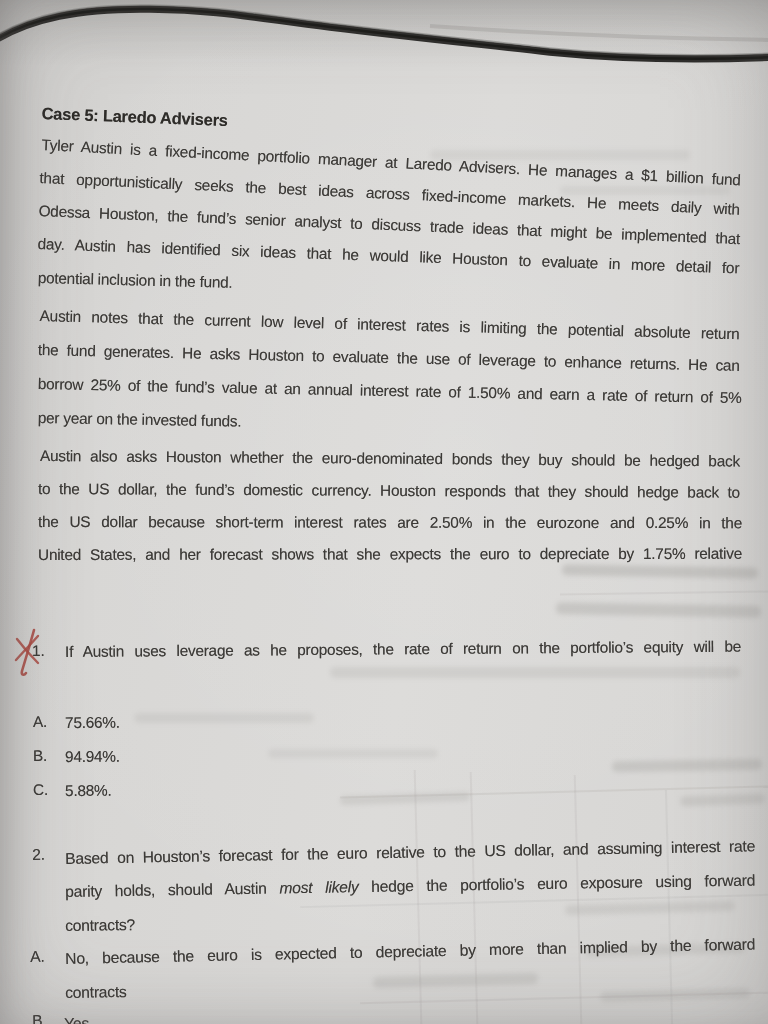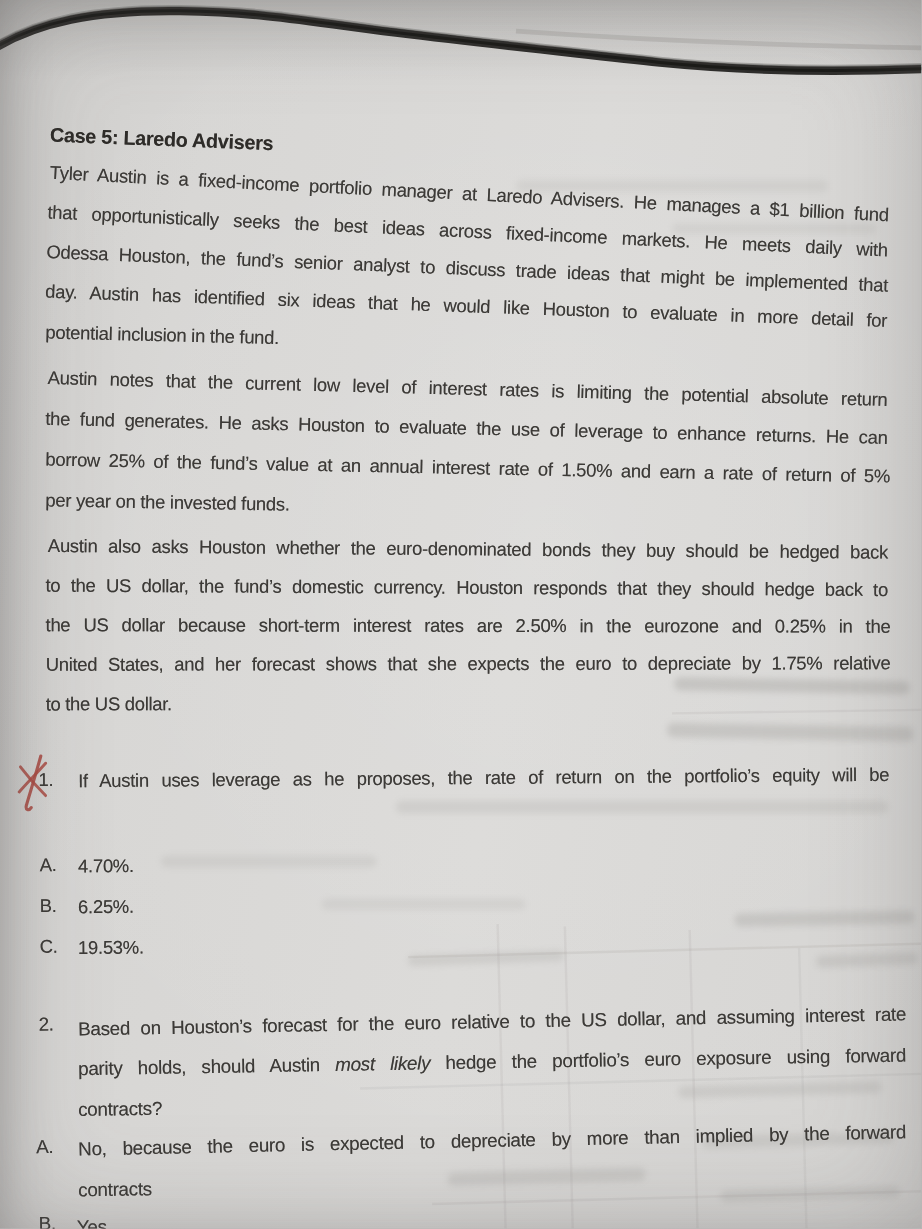--- a/index.html
+++ b/index.html
@@ -85,37 +85,36 @@
 
   <div class="ln j" style="left:40px;top:306px;width:700px;transform:rotate(1.5deg)">Austin notes that the current low level of interest rates is limiting the potential absolute return</div>
   <div class="ln j" style="left:38px;top:340px;width:702px;transform:rotate(1.3deg)">the fund generates. He asks Houston to evaluate the use of leverage to enhance returns. He can</div>
   <div class="ln j" style="left:38px;top:374px;width:704px;transform:rotate(1.15deg)">borrow 25% of the fund’s value at an annual interest rate of 1.50% and earn a rate of return of 5%</div>
   <div class="ln" style="left:38px;top:408px;width:300px;transform:rotate(1.0deg)">per year on the invested funds.</div>
 
   <div class="ln j" style="left:40px;top:446px;width:700px;transform:rotate(.45deg)">Austin also asks Houston whether the euro-denominated bonds they buy should be hedged back</div>
   <div class="ln j" style="left:38px;top:479px;width:702px;transform:rotate(.3deg)">to the US dollar, the fund’s domestic currency. Houston responds that they should hedge back to</div>
   <div class="ln j" style="left:38px;top:512px;width:704px;transform:rotate(.1deg)">the US dollar because short-term interest rates are 2.50% in the eurozone and 0.25% in the</div>
   <div class="ln j" style="left:38px;top:545px;width:704px;transform:rotate(-.1deg)">United States, and her forecast shows that she expects the euro to depreciate by 1.75% relative</div>
-  <div class="ln" style="left:38px;top:578px;width:200px;transform:rotate(-.1deg)">to the US dollar.</div>
 
   <svg class="redmark" width="30" height="52" viewBox="0 0 30 52">
     <path d="M21,3 C18,14 12,34 9,44 C8,48 11,49 13,46" fill="none" stroke="#ab4a42" stroke-width="2.6" stroke-linecap="round" opacity=".88"></path>
     <path d="M4,12 C10,20 18,29 25,36" fill="none" stroke="#ab4a42" stroke-width="2.4" stroke-linecap="round" opacity=".85"></path>
     <path d="M25,9 C17,18 10,25 3,33" fill="none" stroke="#ab4a42" stroke-width="2.4" stroke-linecap="round" opacity=".85"></path>
   </svg>
 
   <div class="ln" style="left:32px;top:641px;width:26px;transform:rotate(-.3deg)">1.</div>
   <div class="ln j" style="left:65px;top:642px;width:676px;transform:rotate(-.45deg)">If Austin uses leverage as he proposes, the rate of return on the portfolio’s equity will be</div>
 
   <div class="ln" style="left:33px;top:712px;width:26px;transform:rotate(-.4deg)">A.</div>
-  <div class="ln" style="left:65px;top:713px;width:120px;transform:rotate(-.4deg)">4.70%.</div>
+  <div class="ln" style="left:65px;top:713px;width:120px;transform:rotate(-.4deg)">75.66%.</div>
   <div class="ln" style="left:33px;top:746px;width:26px;transform:rotate(-.4deg)">B.</div>
-  <div class="ln" style="left:65px;top:747px;width:120px;transform:rotate(-.4deg)">6.25%.</div>
+  <div class="ln" style="left:65px;top:747px;width:120px;transform:rotate(-.4deg)">94.94%.</div>
   <div class="ln" style="left:33px;top:780px;width:26px;transform:rotate(-.4deg)">C.</div>
-  <div class="ln" style="left:65px;top:781px;width:120px;transform:rotate(-.4deg)">19.53%.</div>
+  <div class="ln" style="left:65px;top:781px;width:120px;transform:rotate(-.4deg)">5.88%.</div>
 
   <div class="ln q2" style="left:32px;top:845px;width:26px;transform:rotate(-1deg)">2.</div>
   <div class="ln q2 j" style="left:65px;top:849px;width:690px;transform:rotate(-1.05deg)">Based on Houston’s forecast for the euro relative to the US dollar, and assuming interest rate</div>
   <div class="ln q2 j" style="left:65px;top:882px;width:690px;transform:rotate(-.95deg)">
     <span>parity holds, should Austin </span><span class="em">most likely</span><span> hedge the portfolio’s euro exposure using forward</span>
   </div>
   <div class="ln q2" style="left:65px;top:916px;width:140px;transform:rotate(-.8deg)">contracts?</div>
 
   <div class="ln q2" style="left:30px;top:947px;width:26px;transform:rotate(-1deg)">A.</div>
   <div class="ln q2 j" style="left:65px;top:949px;width:690px;transform:rotate(-1.2deg)">No, because the euro is expected to depreciate by more than implied by the forward</div>

